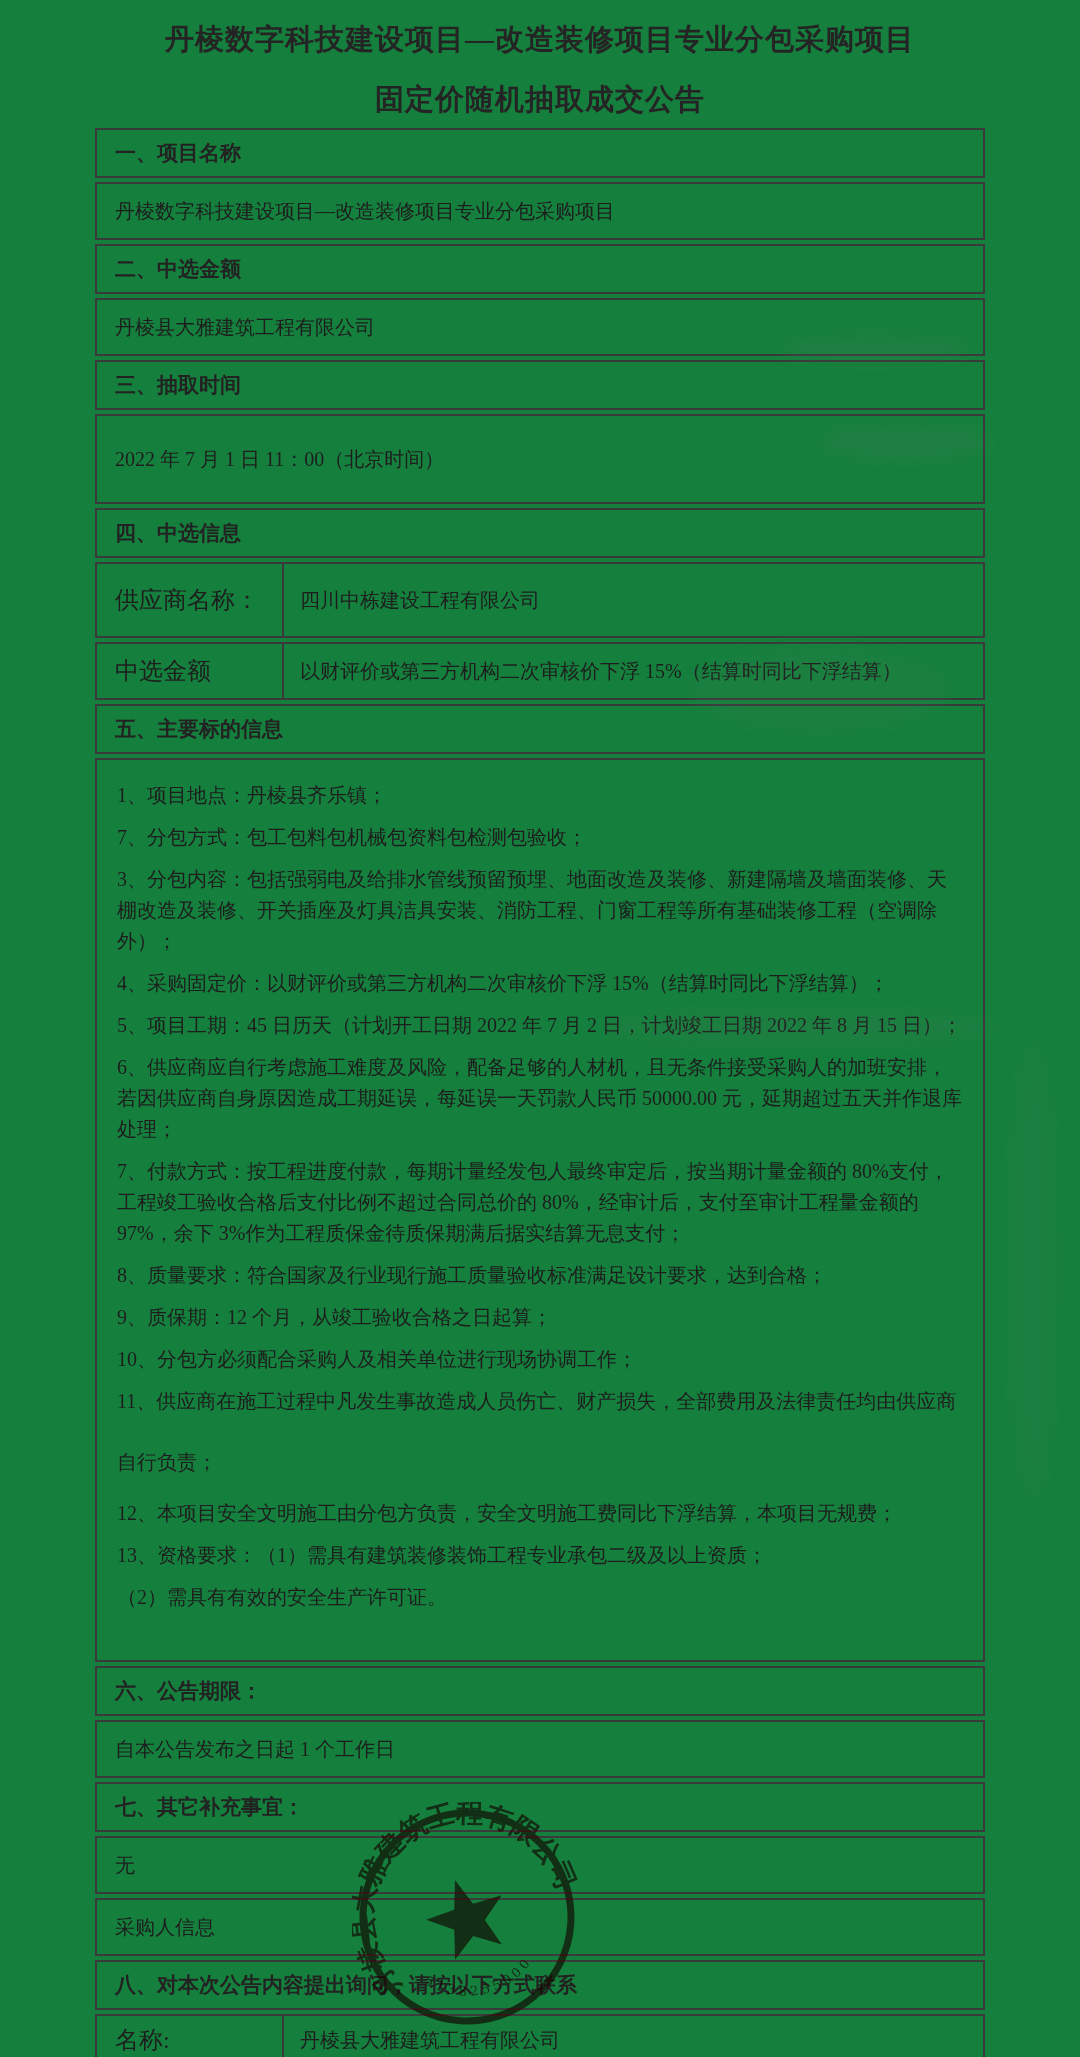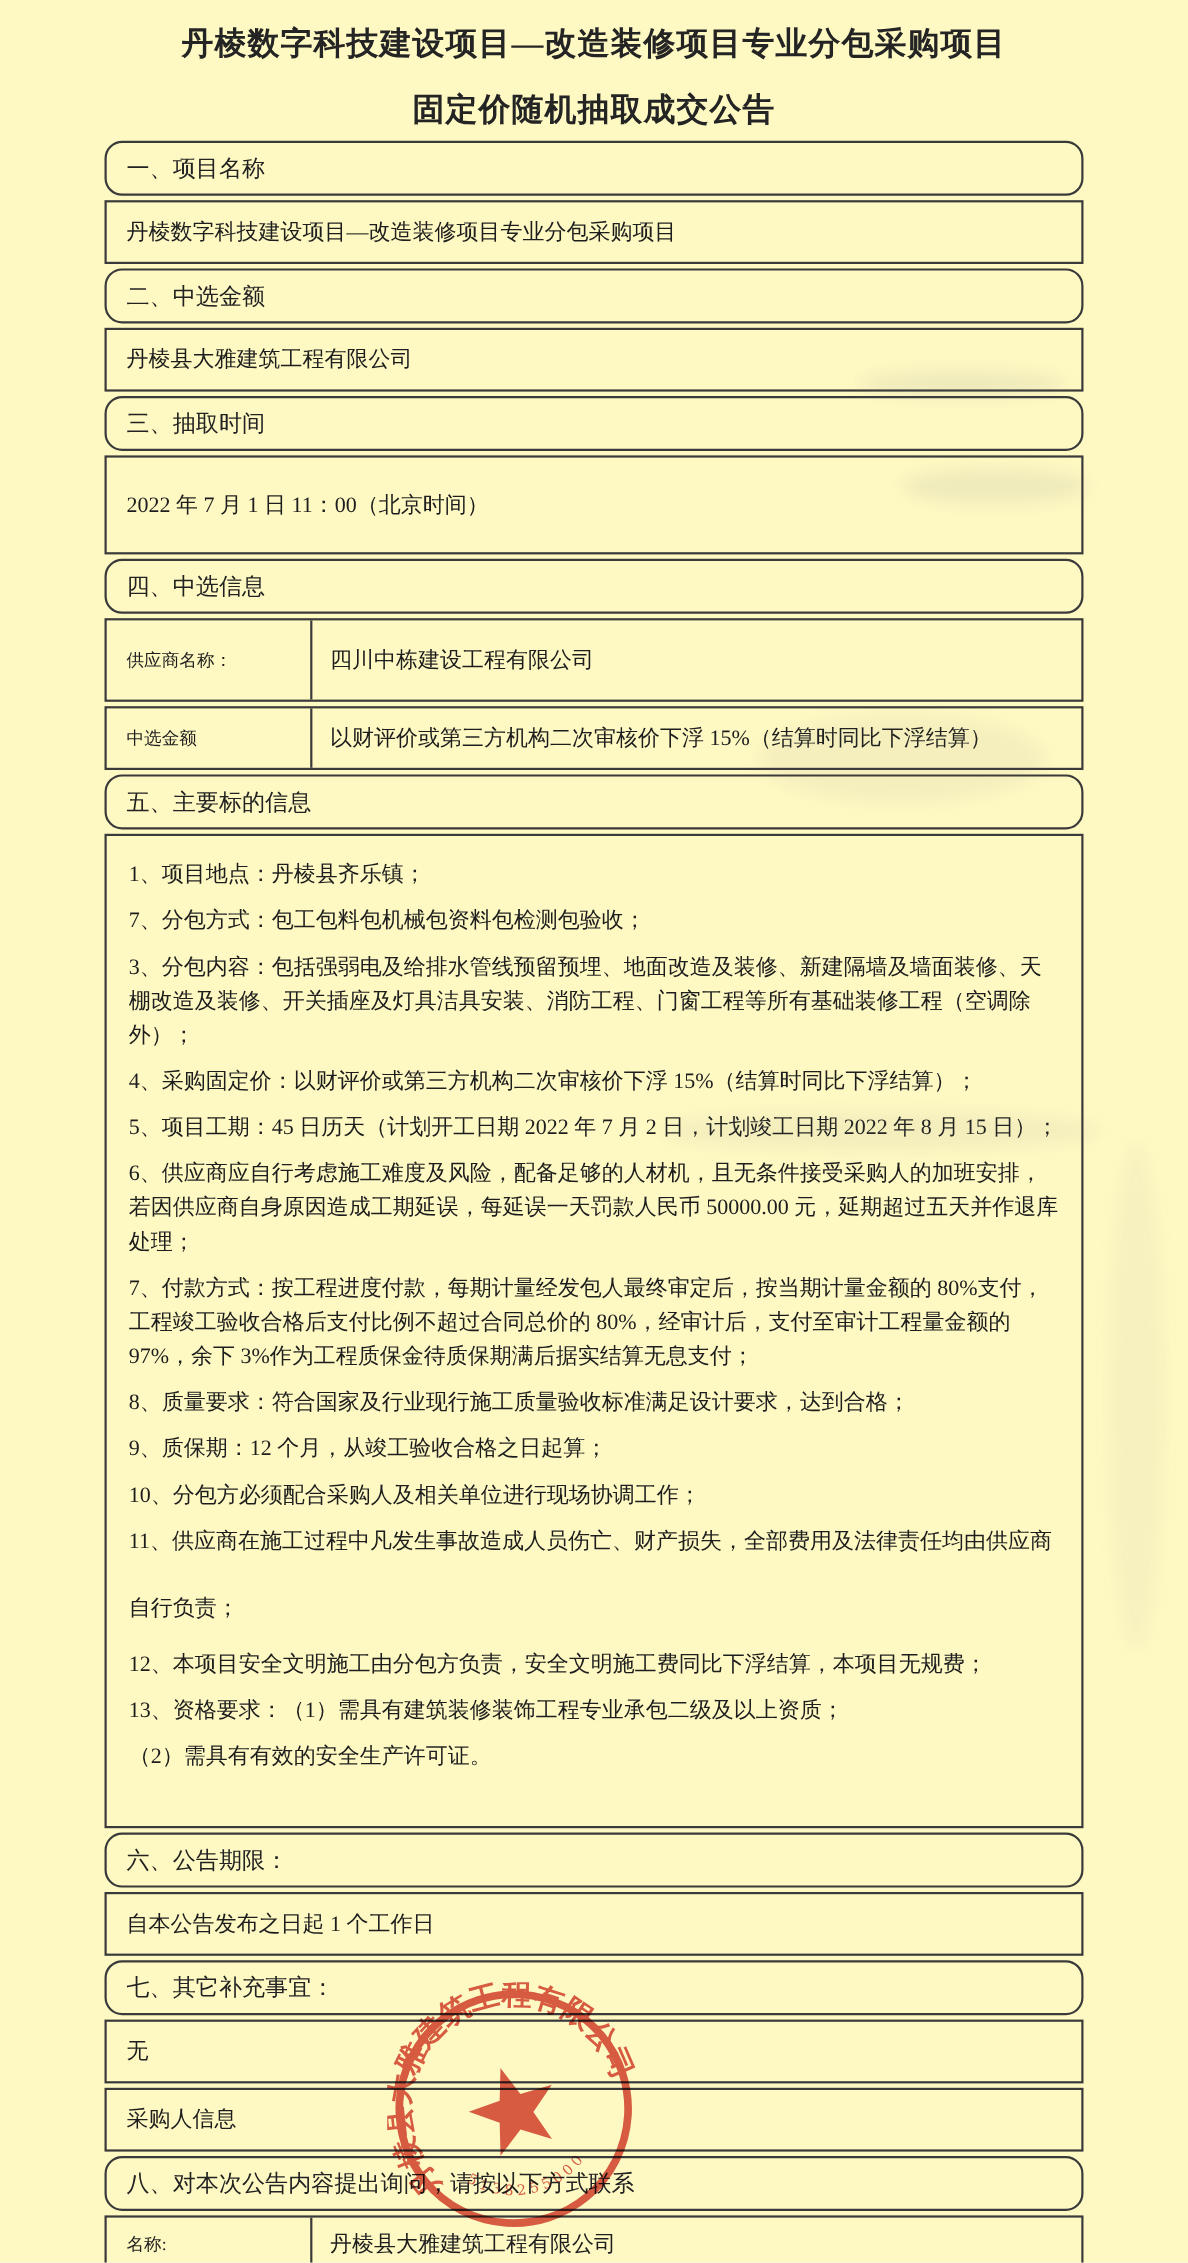--- a/index.html
+++ b/index.html
@@ -5,21 +5,21 @@
   * { box-sizing: border-box; }
   html, body { margin: 0; padding: 0; }
   body {
     width: 1080px; height: 2057px;
     background: #f2f1ef;
     font-family: "Liberation Serif", "DejaVu Serif", serif;
   }
   .page {
     position: relative;
     width: 1080px; height: 2057px;
-    background: #fef9c3;
+    background: #15803d;
     color: #1d1d1d;
     overflow: hidden;
   }
   .titles { padding-top: 20px; }
   .title {
     margin: 0;
     text-align: center;
     font-size: 29px;
     font-weight: bold;
     letter-spacing: 1px;
@@ -31,39 +31,38 @@
     position: absolute;
     left: 95px; top: 128px;
     width: 890px;
   }
   .row {
     border: 2px solid #3a3a3a;
     margin-bottom: 4px;
     background: transparent;
   }
   .row.header {
-    font-weight: normal;
+    font-weight: bold;
     font-size: 21px;
     padding: 8px 18px;
     line-height: 30px;
     color: #222;
-    border-radius: 16px;
   }
   .row.value {
     font-size: 20px;
     padding: 12px 18px;
     line-height: 30px;
   }
   .row.tall { padding: 28px 18px; }
   .row.split { display: flex; padding: 0; align-items: stretch; }
   .cell-label {
     flex: 0 0 187px;
     border-right: 2px solid #3a3a3a;
     padding: 8px 10px 8px 18px;
-    font-size: 16px;
+    font-size: 24px;
     display: flex; align-items: center;
   }
   .cell-value {
     flex: 1 1 auto;
     padding: 8px 8px 8px 16px;
     font-size: 20px;
     display: flex; align-items: center;
     line-height: 29px;
   }
   .row.split.h76 { min-height: 76px; }

